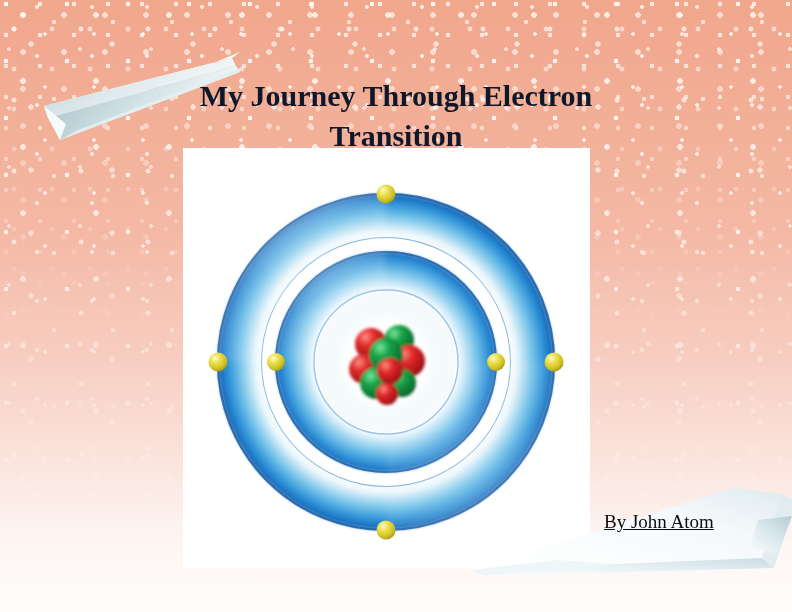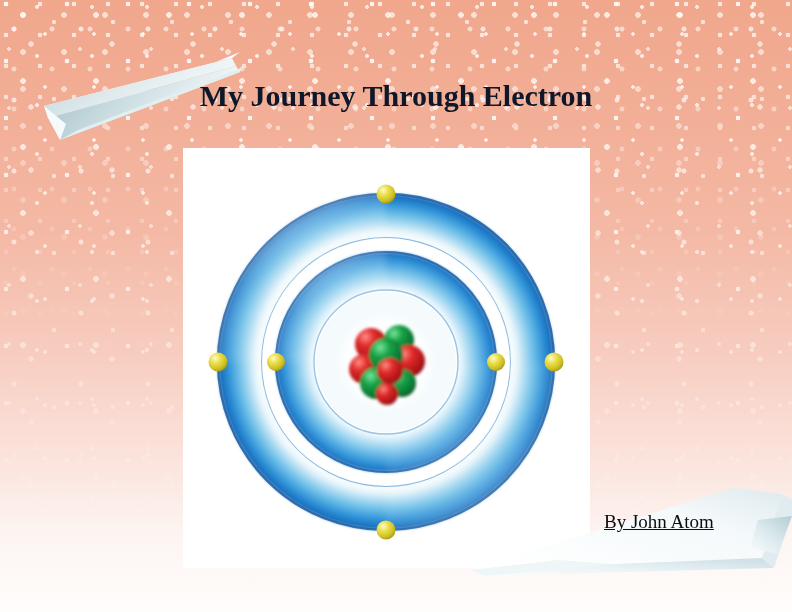--- a/index.html
+++ b/index.html
@@ -302,17 +302,18 @@
     </defs>
     <polygon points="272,16 8,98 300,86 320,22" fill="url(#plBRa)"></polygon>
     <polygon points="300,86 8,98 22,104 312,96" fill="url(#plBRb)"></polygon>
     <polygon points="320,22 300,86 312,96 334,30" fill="#e0ecf0"></polygon>
     <polygon points="296,48 330,44 316,82 288,76" fill="url(#plBRc)"></polygon>
     <polygon points="8,98 22,104 150,92 96,88" fill="#eff6f8"></polygon>
   </svg>
 
   <div id="slide-title">
     <div>My Journey Through Electron</div>
+    <div>Transition</div>
   </div>
 
   <div id="byline">By John Atom</div>
 
 </div>
 
 </body></html>

